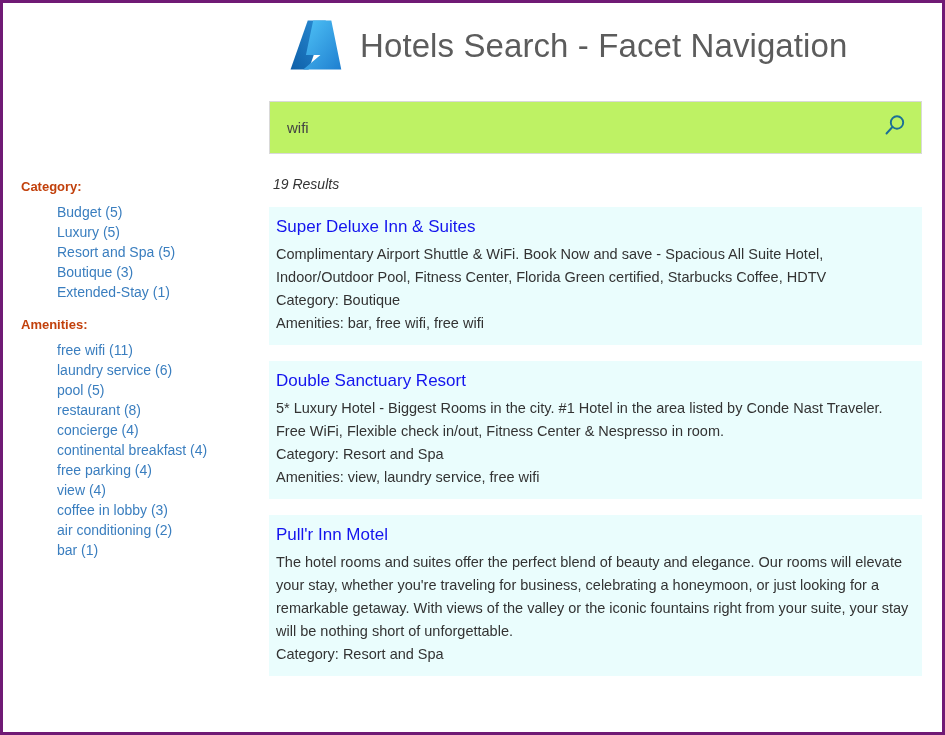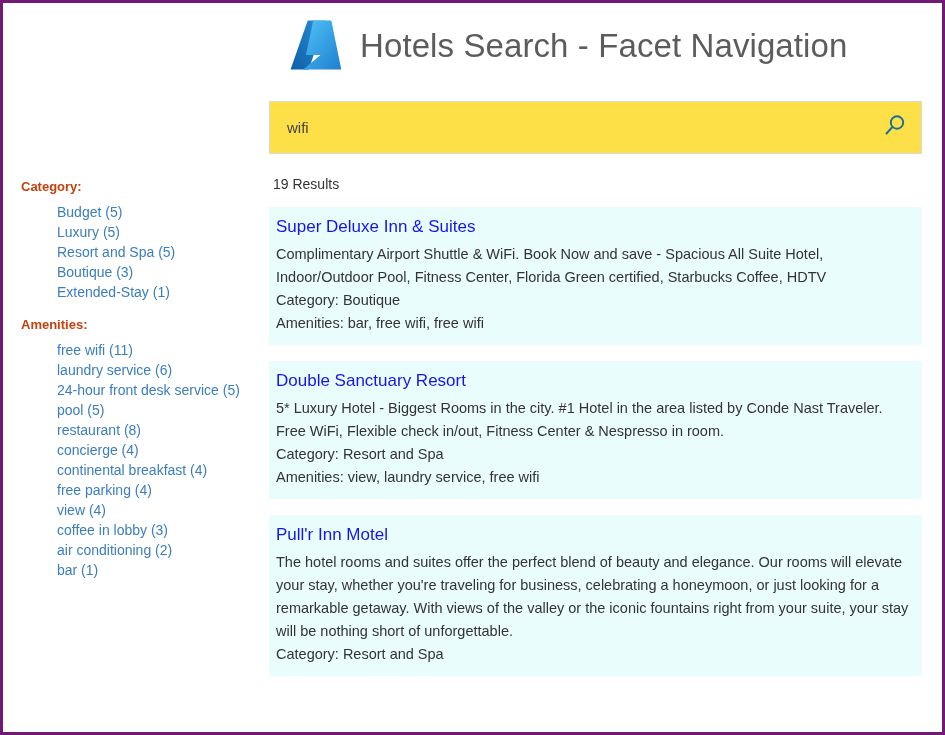--- a/index.html
+++ b/index.html
@@ -88,21 +88,21 @@
   .facet-group.amenities { margin-top: 14px; }
 
   
   .search-row {
     margin: 26px 0 0 0;
     display: flex;
     align-items: center;
     box-sizing: border-box;
     height: 53px;
     border: 1px solid #d9d9d9;
-    background: #fde047;
+    background: #bef264;
   }
   .search-input {
     flex: 1 1 auto;
     border: none;
     outline: none;
     font-family: "Liberation Sans", sans-serif;
     font-size: 15px;
     color: #444444;
     padding: 0 10px 0 17px;
     background: transparent;
@@ -118,20 +118,21 @@
     align-items: center;
     justify-content: center;
     padding: 0;
   }
 
   .results-count {
     font-size: 14px;
     color: #333333;
     margin: 21px 0 0 4px;
     line-height: 18px;
+    font-style: italic;
   }
 
   
   .results-scroll {
     margin-top: 14px;
     height: 517px;
     overflow-y: scroll;
     overflow-x: hidden;
     position: relative;
   }
@@ -242,21 +243,20 @@
           <li class="facet-item">Boutique (3)</li>
           <li class="facet-item">Extended-Stay (1)</li>
         </ul>
       </div>
 
       <div class="facet-group amenities">
         <div class="facet-heading">Amenities:</div>
         <ul class="facet-list">
           <li class="facet-item">free wifi (11)</li>
           <li class="facet-item">laundry service (6)</li>
-          <li class="facet-item">24-hour front desk service (5)</li>
           <li class="facet-item">pool (5)</li>
           <li class="facet-item">restaurant (8)</li>
           <li class="facet-item">concierge (4)</li>
           <li class="facet-item">continental breakfast (4)</li>
           <li class="facet-item">free parking (4)</li>
           <li class="facet-item">view (4)</li>
           <li class="facet-item">coffee in lobby (3)</li>
           <li class="facet-item">air conditioning (2)</li>
           <li class="facet-item">bar (1)</li>
         </ul>

